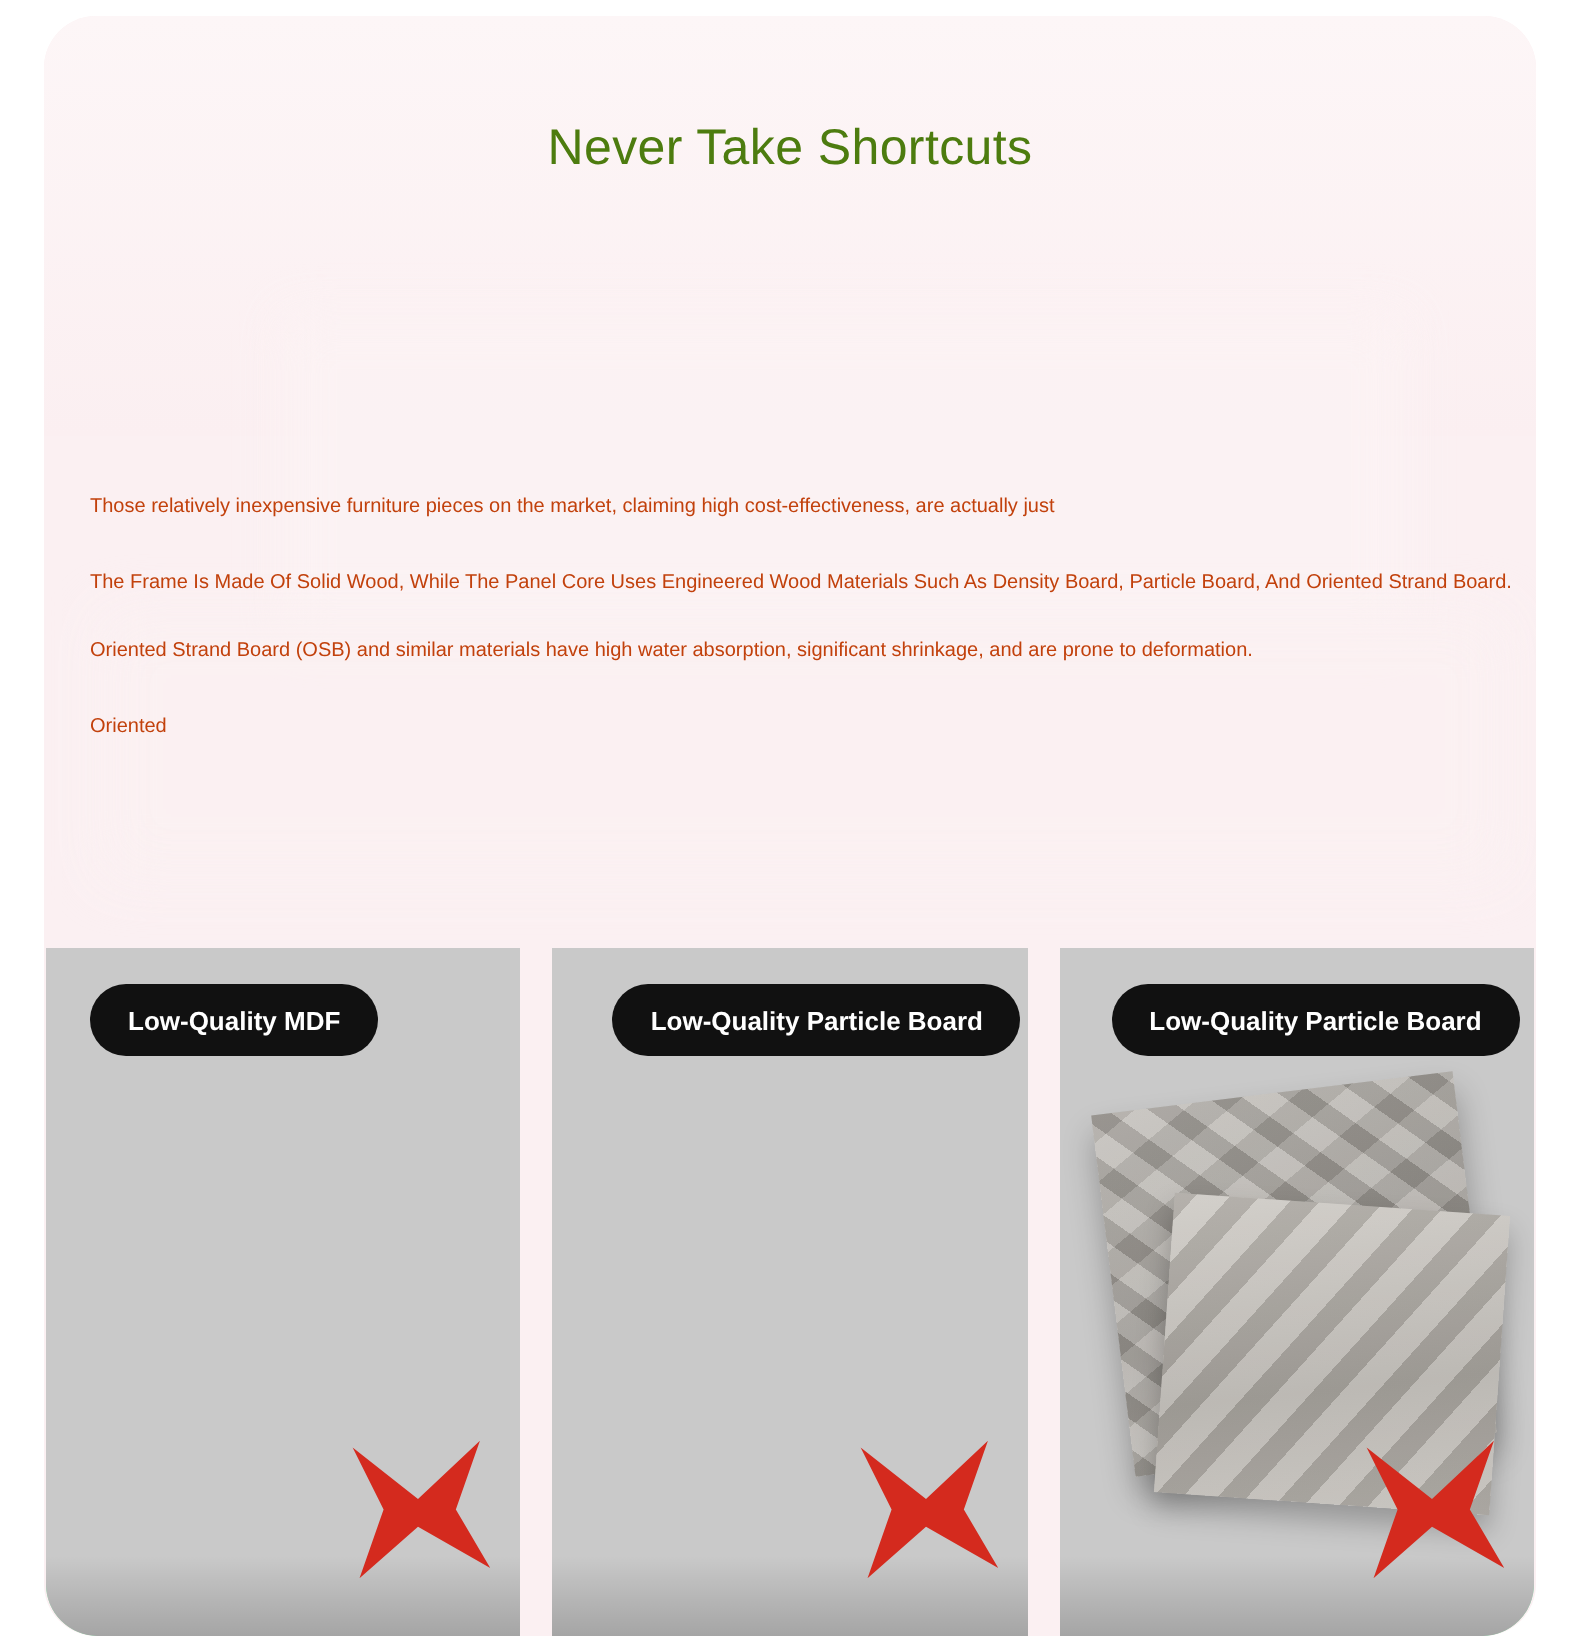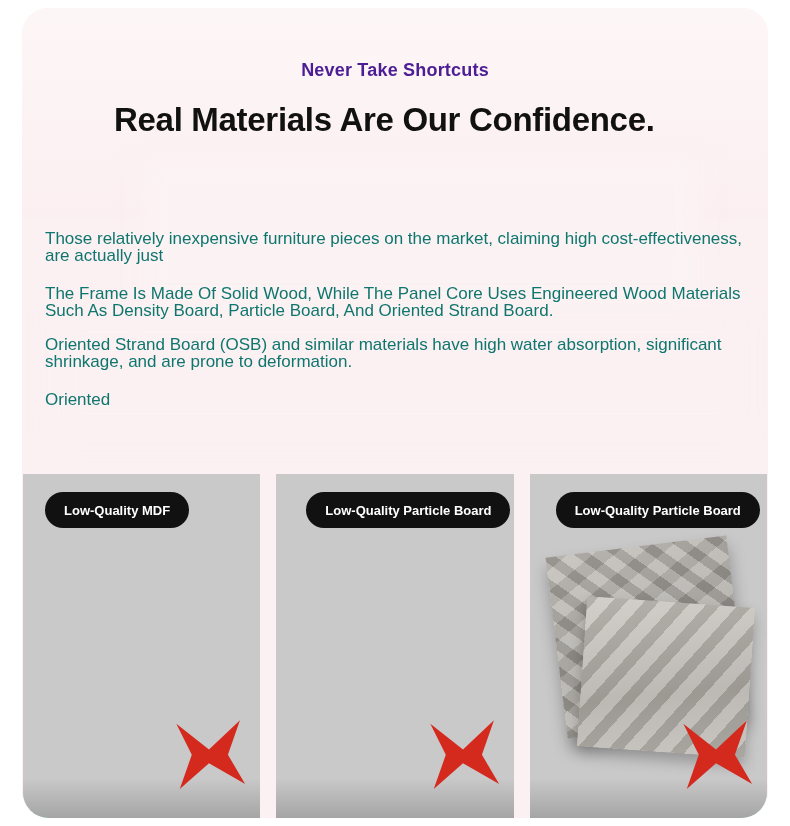--- a/index.html
+++ b/index.html
@@ -52,23 +52,23 @@
     filter: blur(14px);
     opacity: 0.9;
   }
 
   .eyebrow {
     position: absolute;
     left: 0;
     top: 52px;
     width: 746px;
     text-align: center;
-    font-size: 18px;
-    font-weight: bold;
-    color: #4c1d95;
+    font-size: 25px;
+    font-weight: normal;
+    color: #4d7c0f;
     letter-spacing: 0.2px;
   }
   .headline {
     position: absolute;
     left: 92px;
     top: 92px;
     width: 580px;
     font-size: 33px;
     line-height: 40px;
     font-weight: bold;
@@ -76,24 +76,24 @@
     letter-spacing: -0.3px;
   }
 
   .body-block {
     position: absolute;
     left: 23px;
     top: 222px;
     width: 720px;
   }
   .para {
-    font-size: 17px;
+    font-size: 10px;
     line-height: 17px;
-    color: #0f766e;
-    margin: 0 0 21px 0;
+    color: #c2410c;
+    margin: 15px 0 21px 0;
   }
   .para.two-line { margin-bottom: 17px; }
   .para.last { margin-bottom: 0; }
 
   .gallery {
     position: absolute;
     left: 0;
     top: 466px;
     width: 746px;
     height: 344px;
@@ -198,21 +198,20 @@
 <body>
 
 <div class="page">
   <div class="card">
 
     <div class="wash1"></div>
     <div class="wash2"></div>
     <div class="wash3"></div>
 
     <div class="eyebrow">Never Take Shortcuts</div>
-    <div class="headline">Real Materials Are Our Confidence.</div>
 
     <div class="body-block">
       <p class="para">Those relatively inexpensive furniture pieces on the market, claiming high cost-effectiveness, are actually just</p>
       <p class="para two-line">The Frame Is Made Of Solid Wood, While The Panel Core Uses Engineered Wood Materials Such As Density Board, Particle Board, And Oriented Strand Board.</p>
       <p class="para">Oriented Strand Board (OSB) and similar materials have high water absorption, significant shrinkage, and are prone to deformation.</p>
       <p class="para last">Oriented</p>
     </div>
 
     <div class="gallery">
 

